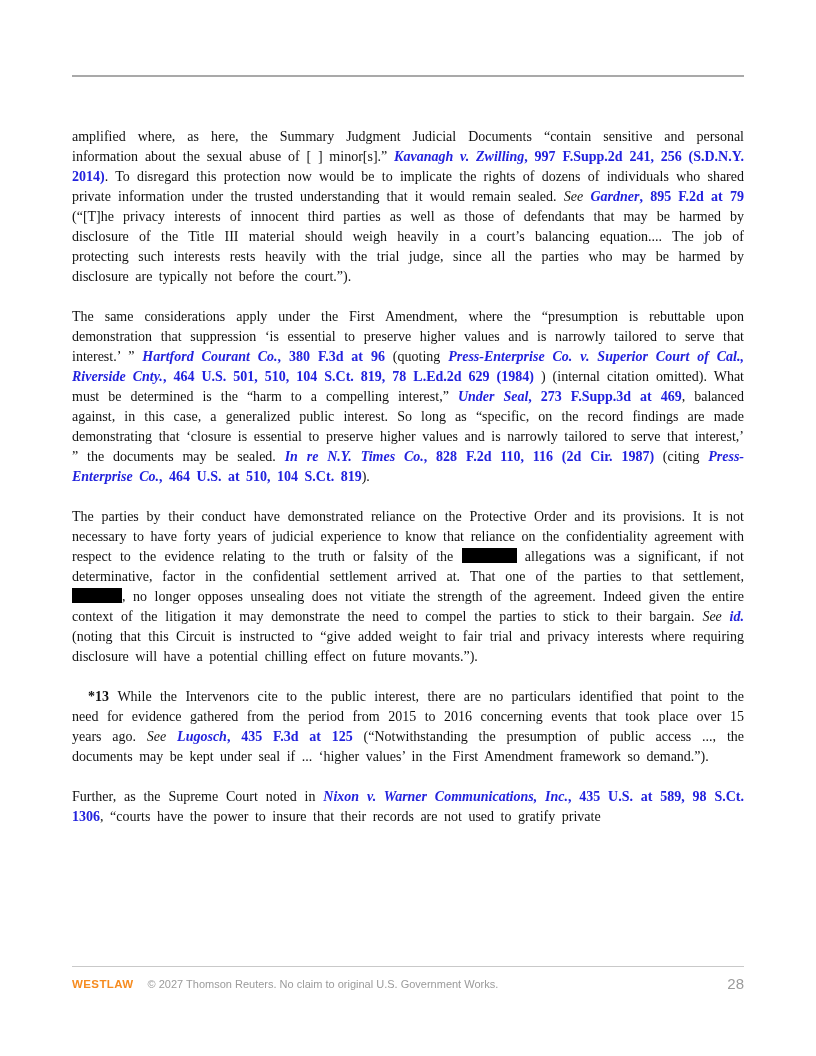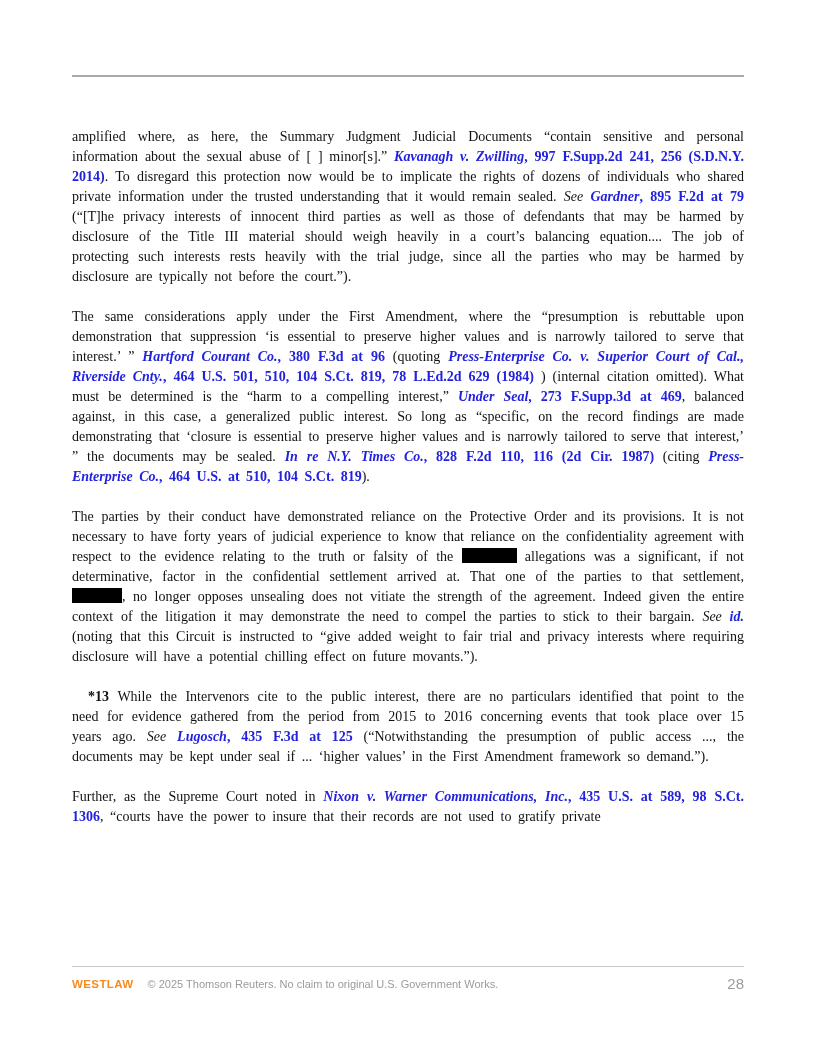--- a/index.html
+++ b/index.html
@@ -123,18 +123,18 @@
       <p><span class="t">The same considerations apply under the First Amendment, where the “presumption is rebuttable upon demonstration that suppression ‘is essential to preserve higher values and is narrowly tailored to serve that interest.’ ” </span><a class="lnk it">Hartford Courant Co.</a><a class="lnk">, 380 F.3d at 96</a><span class="t"> (quoting </span><a class="lnk it">Press-Enterprise Co. v. Superior Court of Cal., Riverside Cnty.</a><a class="lnk">, 464 U.S. 501, 510, 104 S.Ct. 819, 78 L.Ed.2d 629 (1984)</a><span class="t"> ) (internal citation omitted). What must be determined is the “harm to a compelling interest,” </span><a class="lnk it">Under Seal</a><a class="lnk">, 273 F.Supp.3d at 469</a><span class="t">, balanced against, in this case, a generalized public interest. So long as “specific, on the record findings are made demonstrating that ‘closure is essential to preserve higher values and is narrowly tailored to serve that interest,’ ” the documents may be sealed. </span><a class="lnk it">In re N.Y. Times Co.</a><a class="lnk">, 828 F.2d 110, 116 (2d Cir. 1987)</a><span class="t"> (citing </span><a class="lnk it">Press-Enterprise Co.</a><a class="lnk">, 464 U.S. at 510, 104 S.Ct. 819</a><span class="t">).</span></p>
       <p><span class="t">The parties by their conduct have demonstrated reliance on the Protective Order and its provisions. It is not necessary to have forty years of judicial experience to know that reliance on the confidentiality agreement with respect to the evidence relating to the truth or falsity of the </span><span class="redact-inline" style="width: 55px;"></span><span class="t"> allegations was a significant, if not determinative, factor in the confidential settlement arrived at. That one of the parties to that settlement, </span><span class="redact-inline" style="width: 50px;"></span><span class="t">, no longer opposes unsealing does not vitiate the strength of the agreement. Indeed given the entire context of the litigation it may demonstrate the need to compel the parties to stick to their bargain. </span><span class="it">See </span><a class="lnk it">id.</a><span class="t"> (noting that this Circuit is instructed to “give added weight to fair trial and privacy interests where requiring disclosure will have a potential chilling effect on future movants.”).</span></p>
       <p><span class="bd">*13 </span><span class="t">While the Intervenors cite to the public interest, there are no particulars identified that point to the need for evidence gathered from the period from 2015 to 2016 concerning events that took place over 15 years ago. </span><span class="it">See </span><a class="lnk it">Lugosch</a><a class="lnk">, 435 F.3d at 125</a><span class="t"> (“Notwithstanding the presumption of public access ..., the documents may be kept under seal if ... ‘higher values’ in the First Amendment framework so demand.”).</span></p>
       <p><span class="t">Further, as the Supreme Court noted in </span><a class="lnk it">Nixon v. Warner Communications, Inc.</a><a class="lnk">, 435 U.S. at 589, 98 S.Ct. 1306</a><span class="t">, “courts have the power to insure that their records are not used to gratify private</span></p>
     </div>
 
   <div class="footer">
     <div class="footer-rule"></div>
     <div class="footer-row">
       <span class="brand">WESTLAW</span>
-      <span class="copyright">© 2025 Thomson Reuters. No claim to original U.S. Government Works.</span>
+      <span class="copyright">© 2027 Thomson Reuters. No claim to original U.S. Government Works.</span>
       <span class="page-number">28</span>
     </div>
   </div>
 
 </div>
 
 </body></html>

